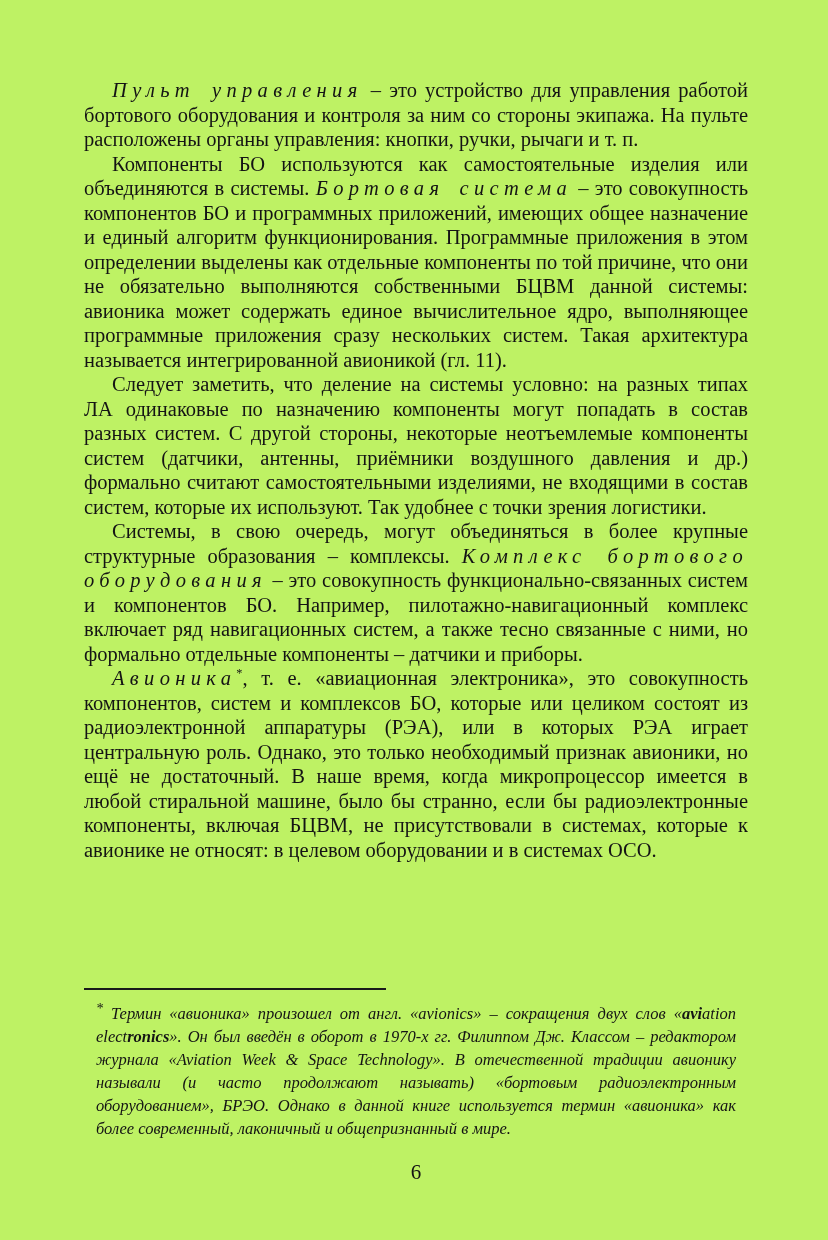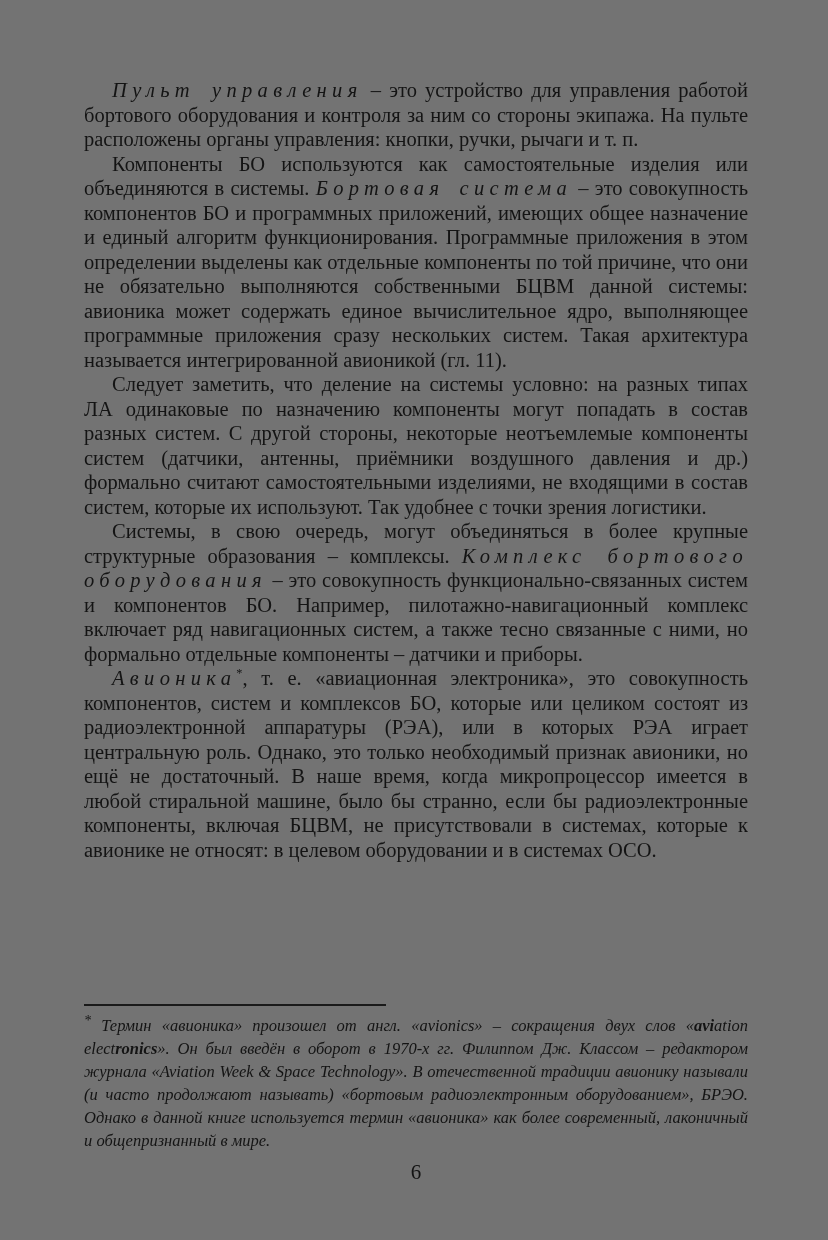--- a/index.html
+++ b/index.html
@@ -7,21 +7,21 @@
     padding: 0;
     background: #ffffff;
   }
   .page {
     position: relative;
     width: 828px;
     height: 1240px;
     box-sizing: border-box;
     margin: 0 auto;
     padding: 78px 80px 56px 84px;
-    background: #737373;
+    background: #bef264;
     color: #141414;
     font-family: "Liberation Serif", "DejaVu Serif", serif;
     display: flex;
     flex-direction: column;
     overflow: hidden;
   }
   .body-text { width: 100%; }
   .para {
     margin: 0;
     font-size: 20.5px;
@@ -43,21 +43,21 @@
   }
   .spacer { flex: 1 1 auto; min-height: 0; }
   .footnote-block { width: 100%; }
   .fn-rule {
     width: 302px;
     height: 0;
     border-top: 2px solid #1a1a1a;
     margin: 0 0 8px 0;
   }
   .fn-text {
-    margin: 0;
+    margin: 12px;
     font-style: italic;
     font-size: 16.5px;
     line-height: 23px;
     text-align: justify;
     hyphens: none;
   }
   .fn-text b { font-weight: bold; }
   sup.fn-marker {
     font-size: 0.85em;
     line-height: 0;

